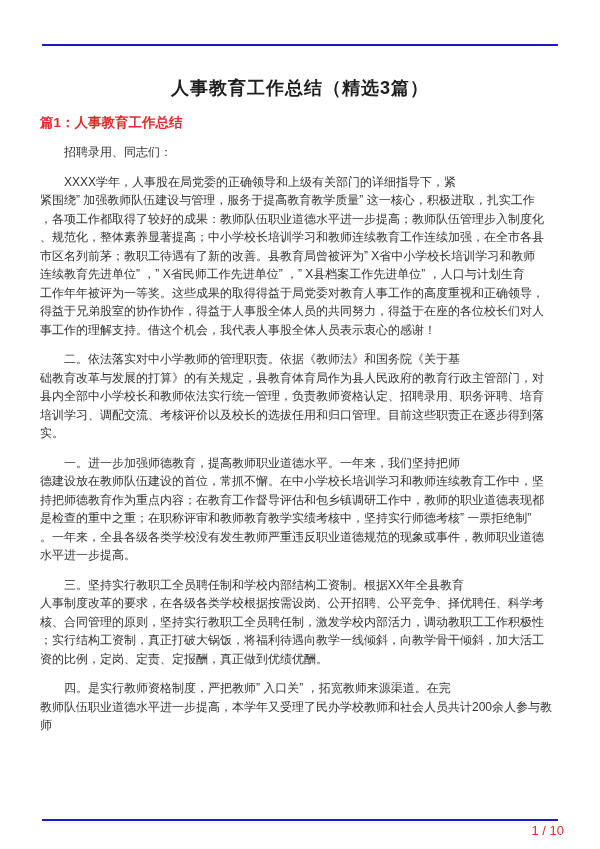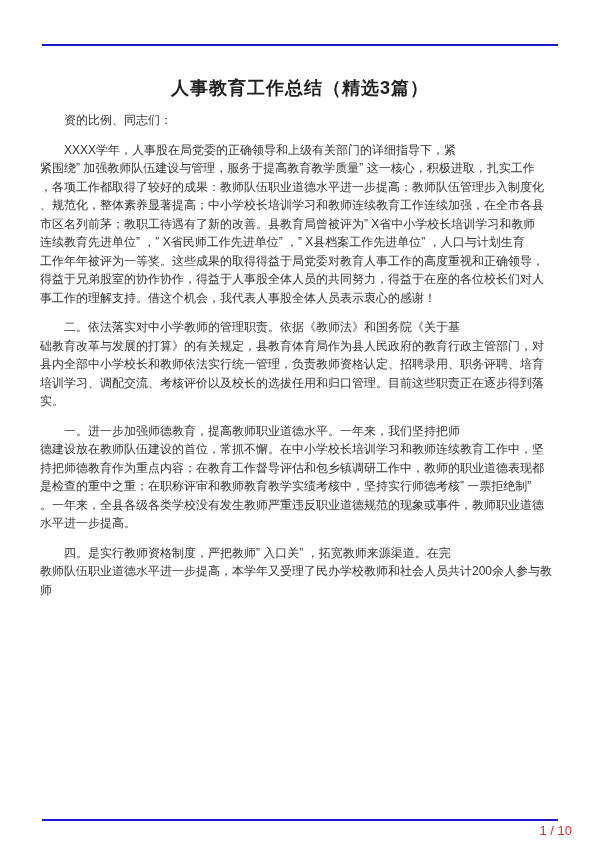--- a/index.html
+++ b/index.html
@@ -54,54 +54,60 @@
   .rule-bottom {
     position: absolute;
     left: 42px;
     right: 42px;
     top: 819px;
     height: 2px;
   }
   .page-indicator {
     position: absolute;
     top: 823px;
-    right: 28px;
+    right: 36px;
     font-size: 13px;
     line-height: 16px;
     color: #e02b2b;
   }
 </style>
 </head>
 <body>
 
 <div class="page">
   <div class="content">
     <div class="rule rule-top"></div>
     <h1 class="doc-title">人事教育工作总结（精选3篇）</h1>
+    <h2 class="section-heading">篇1：人事教育工作总结</h2>
     <div class="doc-body">
-      <p>资的比例、同志们：</p>
+      <p>招聘录用、同志们：</p>
       <p>XXXX学年，人事股在局党委的正确领导和上级有关部门的详细指导下，紧
 紧围绕” 加强教师队伍建设与管理，服务于提高教育教学质量” 这一核心，积极进取，扎实工作
 ，各项工作都取得了较好的成果：教师队伍职业道德水平进一步提高；教师队伍管理步入制度化
 、规范化，整体素养显著提高；中小学校长培训学习和教师连续教育工作连续加强，在全市各县
 市区名列前茅；教职工待遇有了新的改善。县教育局曾被评为” X省中小学校长培训学习和教师
 连续教育先进单位” ，” X省民师工作先进单位” ，” X县档案工作先进单位” ，人口与计划生育
 工作年年被评为一等奖。这些成果的取得得益于局党委对教育人事工作的高度重视和正确领导，
 得益于兄弟股室的协作协作，得益于人事股全体人员的共同努力，得益于在座的各位校长们对人
 事工作的理解支持。借这个机会，我代表人事股全体人员表示衷心的感谢！</p>
       <p>二。依法落实对中小学教师的管理职责。依据《教师法》和国务院《关于基
 础教育改革与发展的打算》的有关规定，县教育体育局作为县人民政府的教育行政主管部门，对
 县内全部中小学校长和教师依法实行统一管理，负责教师资格认定、招聘录用、职务评聘、培育
 培训学习、调配交流、考核评价以及校长的选拔任用和归口管理。目前这些职责正在逐步得到落
 实。</p>
       <p>一。进一步加强师德教育，提高教师职业道德水平。一年来，我们坚持把师
 德建设放在教师队伍建设的首位，常抓不懈。在中小学校长培训学习和教师连续教育工作中，坚
 持把师德教育作为重点内容；在教育工作督导评估和包乡镇调研工作中，教师的职业道德表现都
 是检查的重中之重；在职称评审和教师教育教学实绩考核中，坚持实行师德考核” 一票拒绝制”
 。一年来，全县各级各类学校没有发生教师严重违反职业道德规范的现象或事件，教师职业道德
 水平进一步提高。</p>
+      <p>三。坚持实行教职工全员聘任制和学校内部结构工资制。根据XX年全县教育
+人事制度改革的要求，在各级各类学校根据按需设岗、公开招聘、公平竞争、择优聘任、科学考
+核、合同管理的原则，坚持实行教职工全员聘任制，激发学校内部活力，调动教职工工作积极性
+；实行结构工资制，真正打破大锅饭，将福利待遇向教学一线倾斜，向教学骨干倾斜，加大活工
+资的比例，定岗、定责、定报酬，真正做到优绩优酬。</p>
       <p>四。是实行教师资格制度，严把教师” 入口关” ，拓宽教师来源渠道。在完
 教师队伍职业道德水平进一步提高，本学年又受理了民办学校教师和社会人员共计200余人参与教师</p>
     </div>
   </div>
   <div class="rule rule-bottom"></div>
   <div class="page-indicator">1 / 10</div>
 </div>
 
 </body></html>

